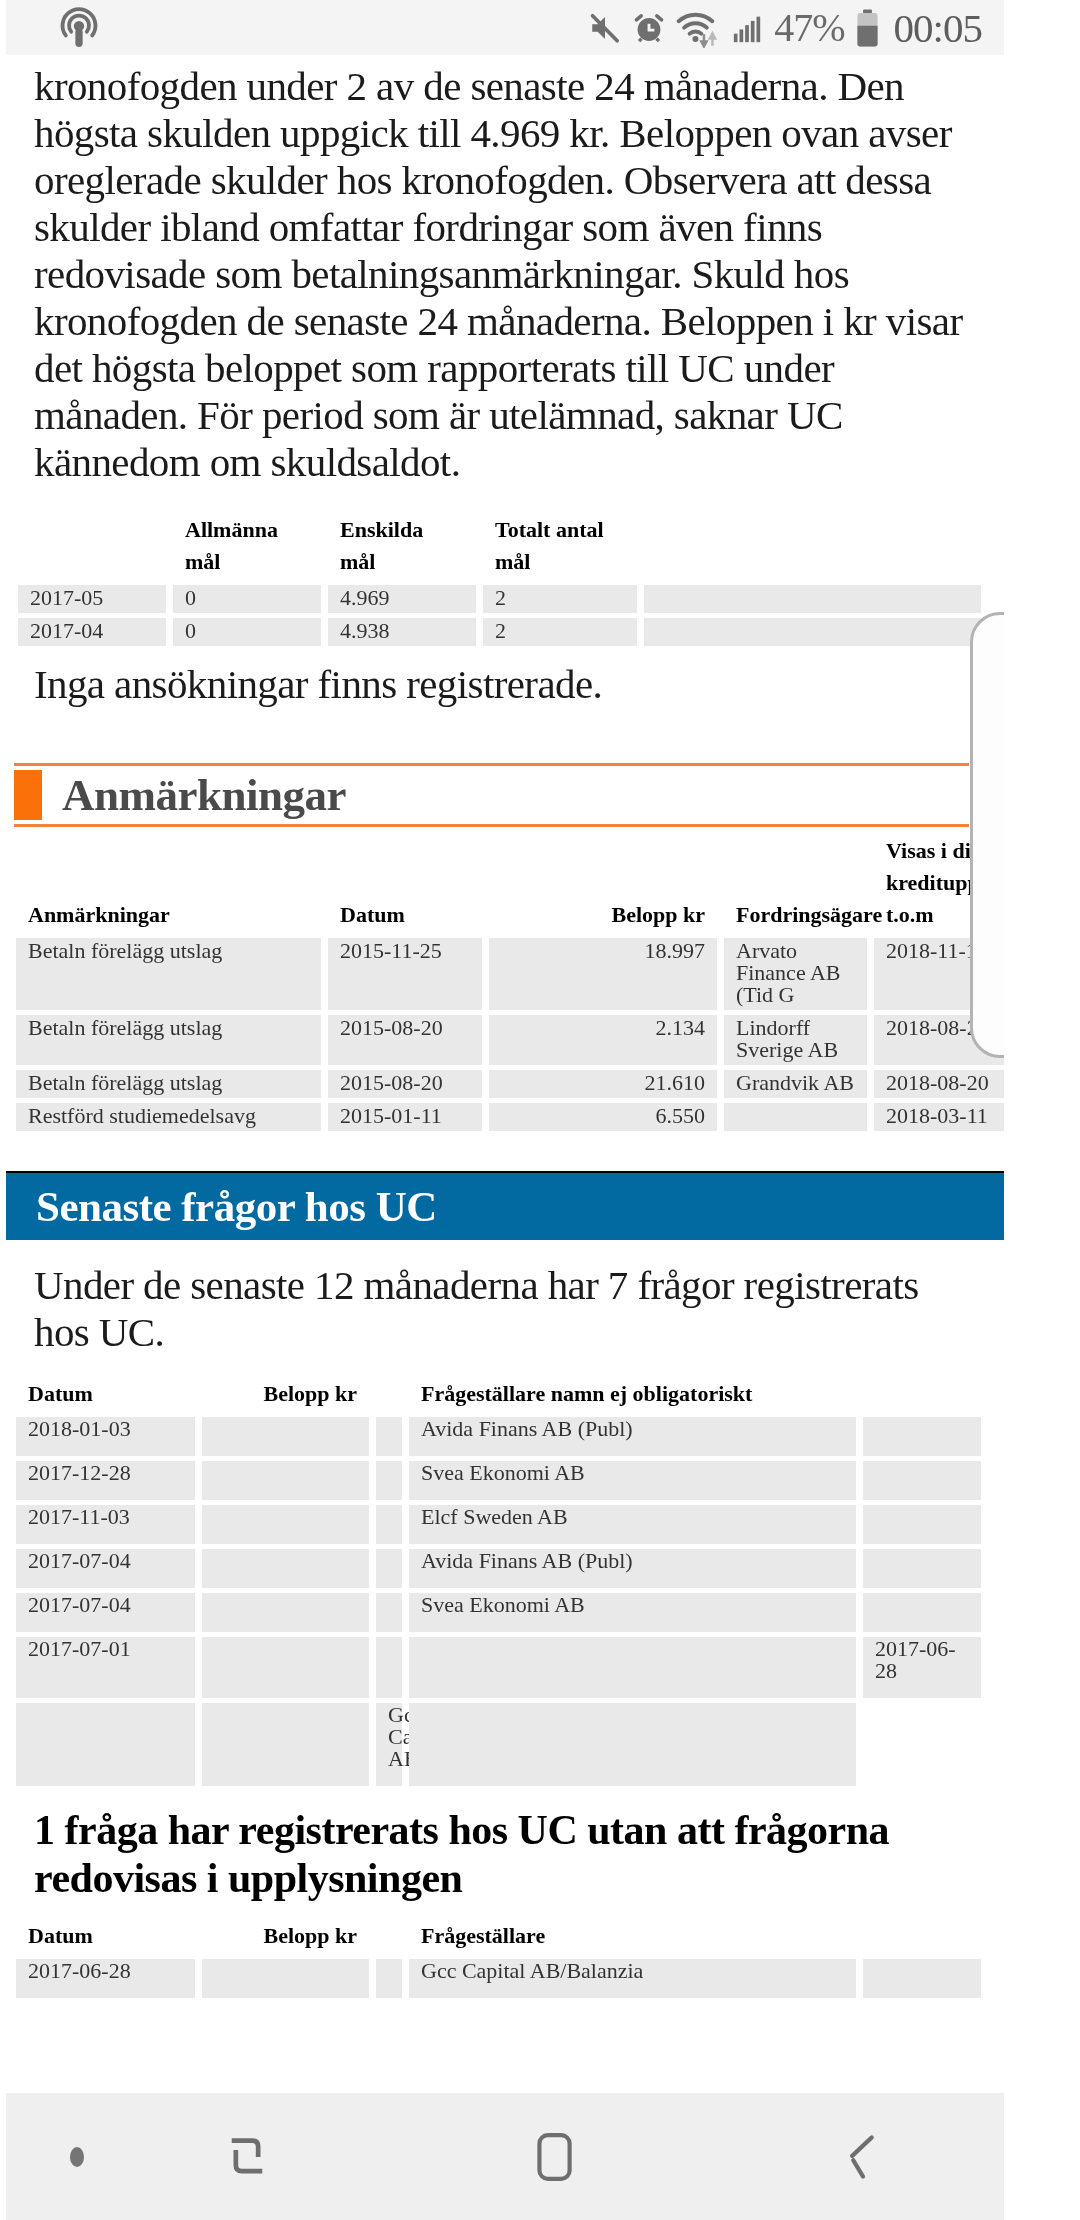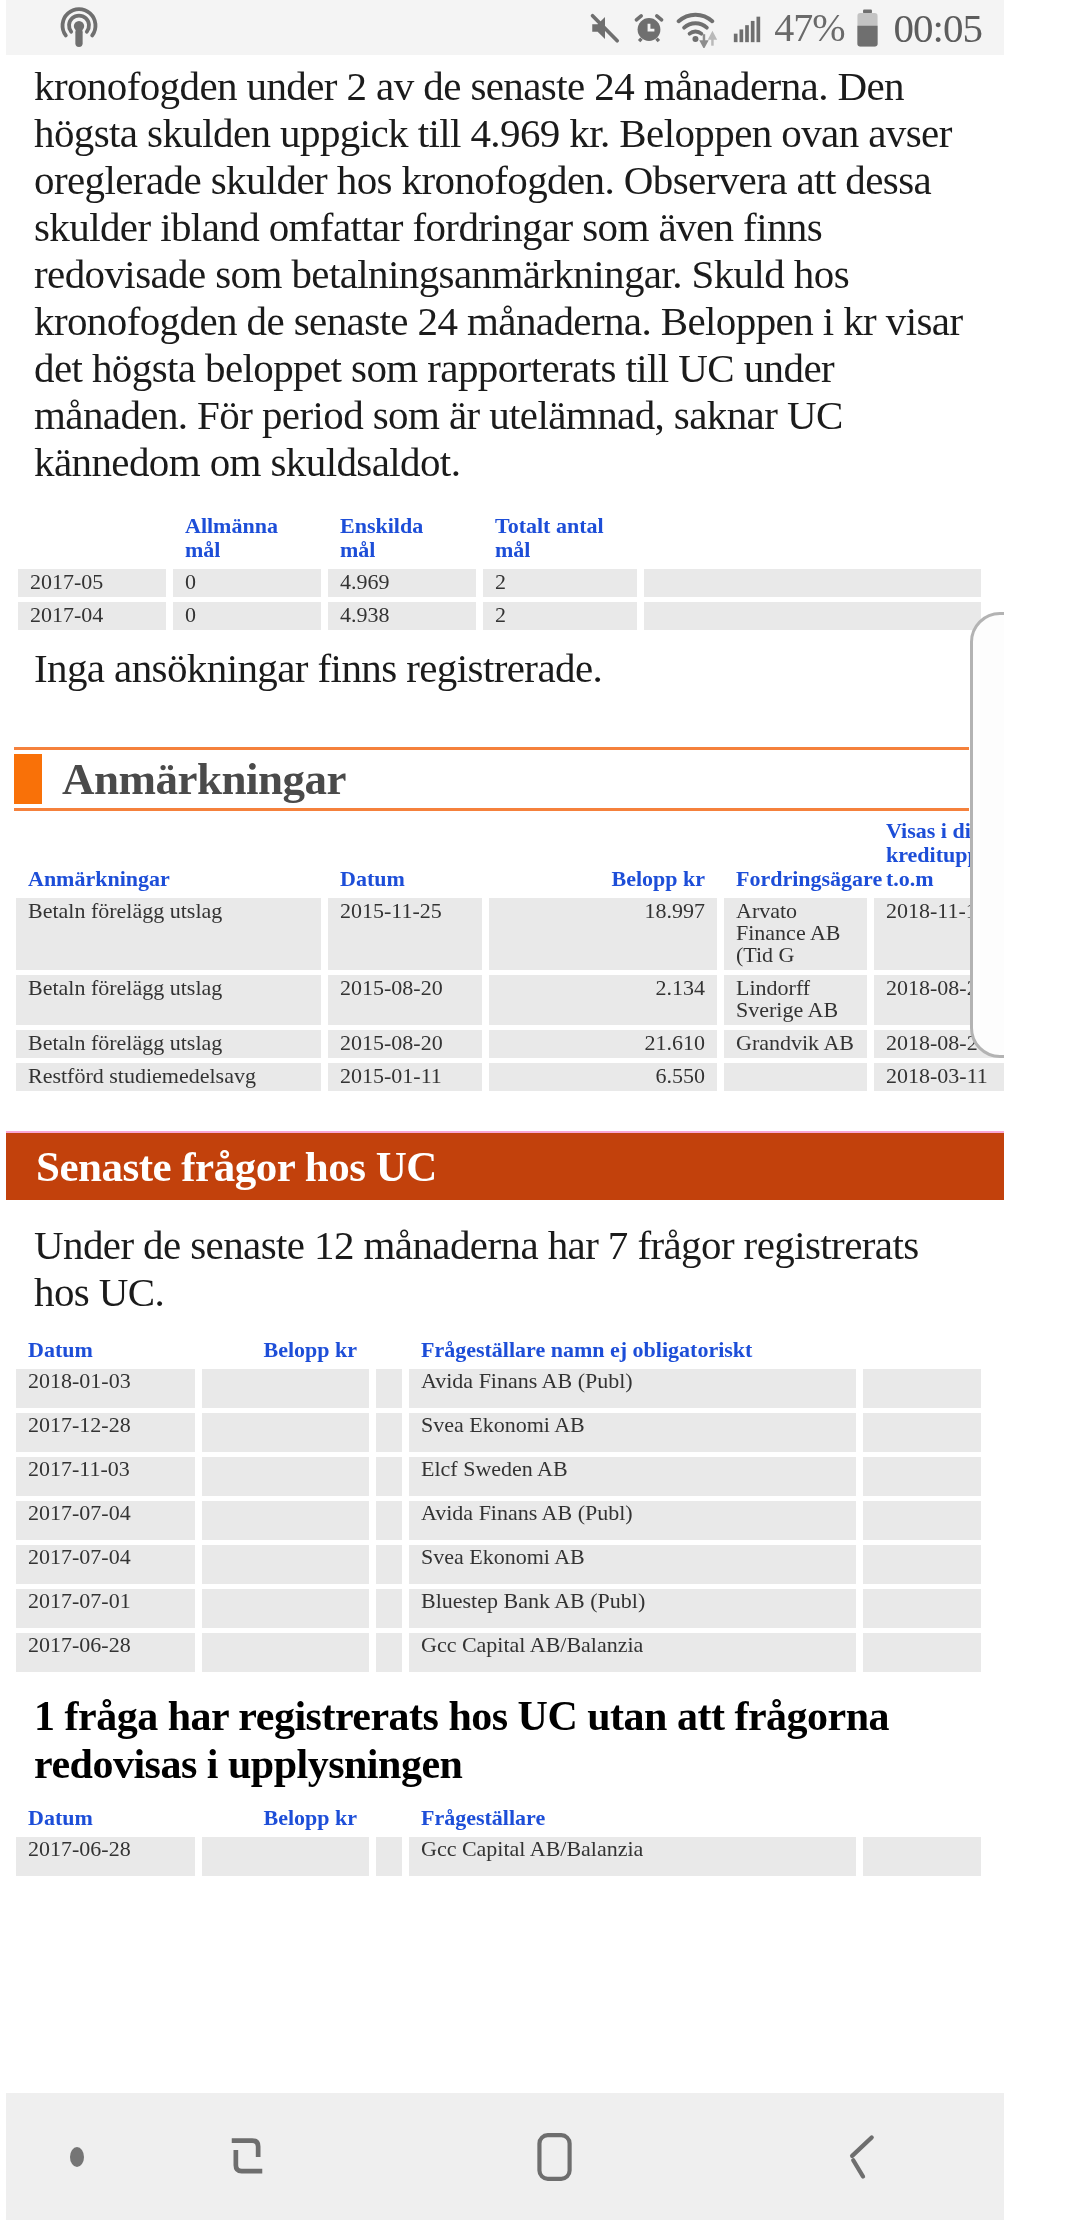--- a/index.html
+++ b/index.html
@@ -23,28 +23,28 @@
   .para2   { margin:16px 30px 0 28px; line-height:45px; }
   .fr-intro{ margin:22px 30px 0 28px; }
   .bold-heading { margin:20px 30px 0 28px; font-size:42px; line-height:48px; font-weight:bold; color:#000; letter-spacing:-0.5px; }
   
   .orange-section { margin:56px 35px 0 8px; }
   .orange-line { height:3px; background:#f5813c; }
   .sec-head { display:flex; align-items:center; padding:3px 0; }
   .orange-block { width:28px; height:50px; background:#f97108; }
   .sec-head h2 { margin-left:20px; font-size:45px; font-weight:bold; color:#4a4a4a; letter-spacing:-0.5px; }
   
-  .darkbar { margin-top:40px; width:1043px; height:69px; background:#c2410c;
-    display:flex; align-items:center; border-top:2px solid #f9a8d4; }
+  .darkbar { margin-top:40px; width:1043px; height:69px; background:#0369a1;
+    display:flex; align-items:center; border-top:2px solid #000000; }
   .darkbar h2 { margin-left:30px; font-size:43px; font-weight:bold; color:#ffffff; letter-spacing:-0.5px; }
   
   .tbl { display:grid; column-gap:7px; row-gap:5px; font-size:22px; color:#333; }
   .tbl .cell  { background:#e9e9e9; padding:2px 12px 4px; line-height:22px; }
-  .tbl .hcell { background:transparent; font-weight:bold; color:#1d4ed8; padding:2px 12px;
-                line-height:24px; align-self:end; }
+  .tbl .hcell { background:transparent; font-weight:bold; color:#000000; padding:2px 12px;
+                line-height:32px; align-self:end; }
   .tbl-skuld  { margin:26px 23px 0 12px; grid-template-columns:148px 148px 148px 154px 1fr; }
   .tbl-anm    { margin:6px 23px 0 10px;  grid-template-columns:305px 154px 228px 143px 1fr; }
   .tbl-anm  > div:nth-child(5n+3) { text-align:right; }
   .tbl-fragor { margin:20px 23px 0 10px; grid-template-columns:179px 167px 26px 447px 1fr; }
   .tbl-fragor > div:nth-child(5n+2) { text-align:right; }
   .tbl-fragor .cell { padding:1px 12px 16px; }
   .tbl-bottom { margin:16px 23px 0 10px; }
   
   .scroll-thumb { position:absolute; top:612px; right:-36px; width:70px; height:446px;
     background:#fdfdfd; border:3px solid #b3b3b3; border-radius:30px; }
@@ -210,21 +210,20 @@
         <div class="cell">Avida Finans AB (Publ)</div>
         <div class="cell"></div>
         <div class="cell">2017-07-04</div>
         <div class="cell"></div>
         <div class="cell"></div>
         <div class="cell">Svea Ekonomi AB</div>
         <div class="cell"></div>
         <div class="cell">2017-07-01</div>
         <div class="cell"></div>
         <div class="cell"></div>
-        <div class="cell">Bluestep Bank AB (Publ)</div>
         <div class="cell"></div>
         <div class="cell">2017-06-28</div>
         <div class="cell"></div>
         <div class="cell"></div>
         <div class="cell">Gcc Capital AB/Balanzia</div>
         <div class="cell"></div>
       </div>
 
     <h3 class="bold-heading">1 fråga har registrerats hos UC utan att frågorna redovisas i upplysningen</h3>
 

